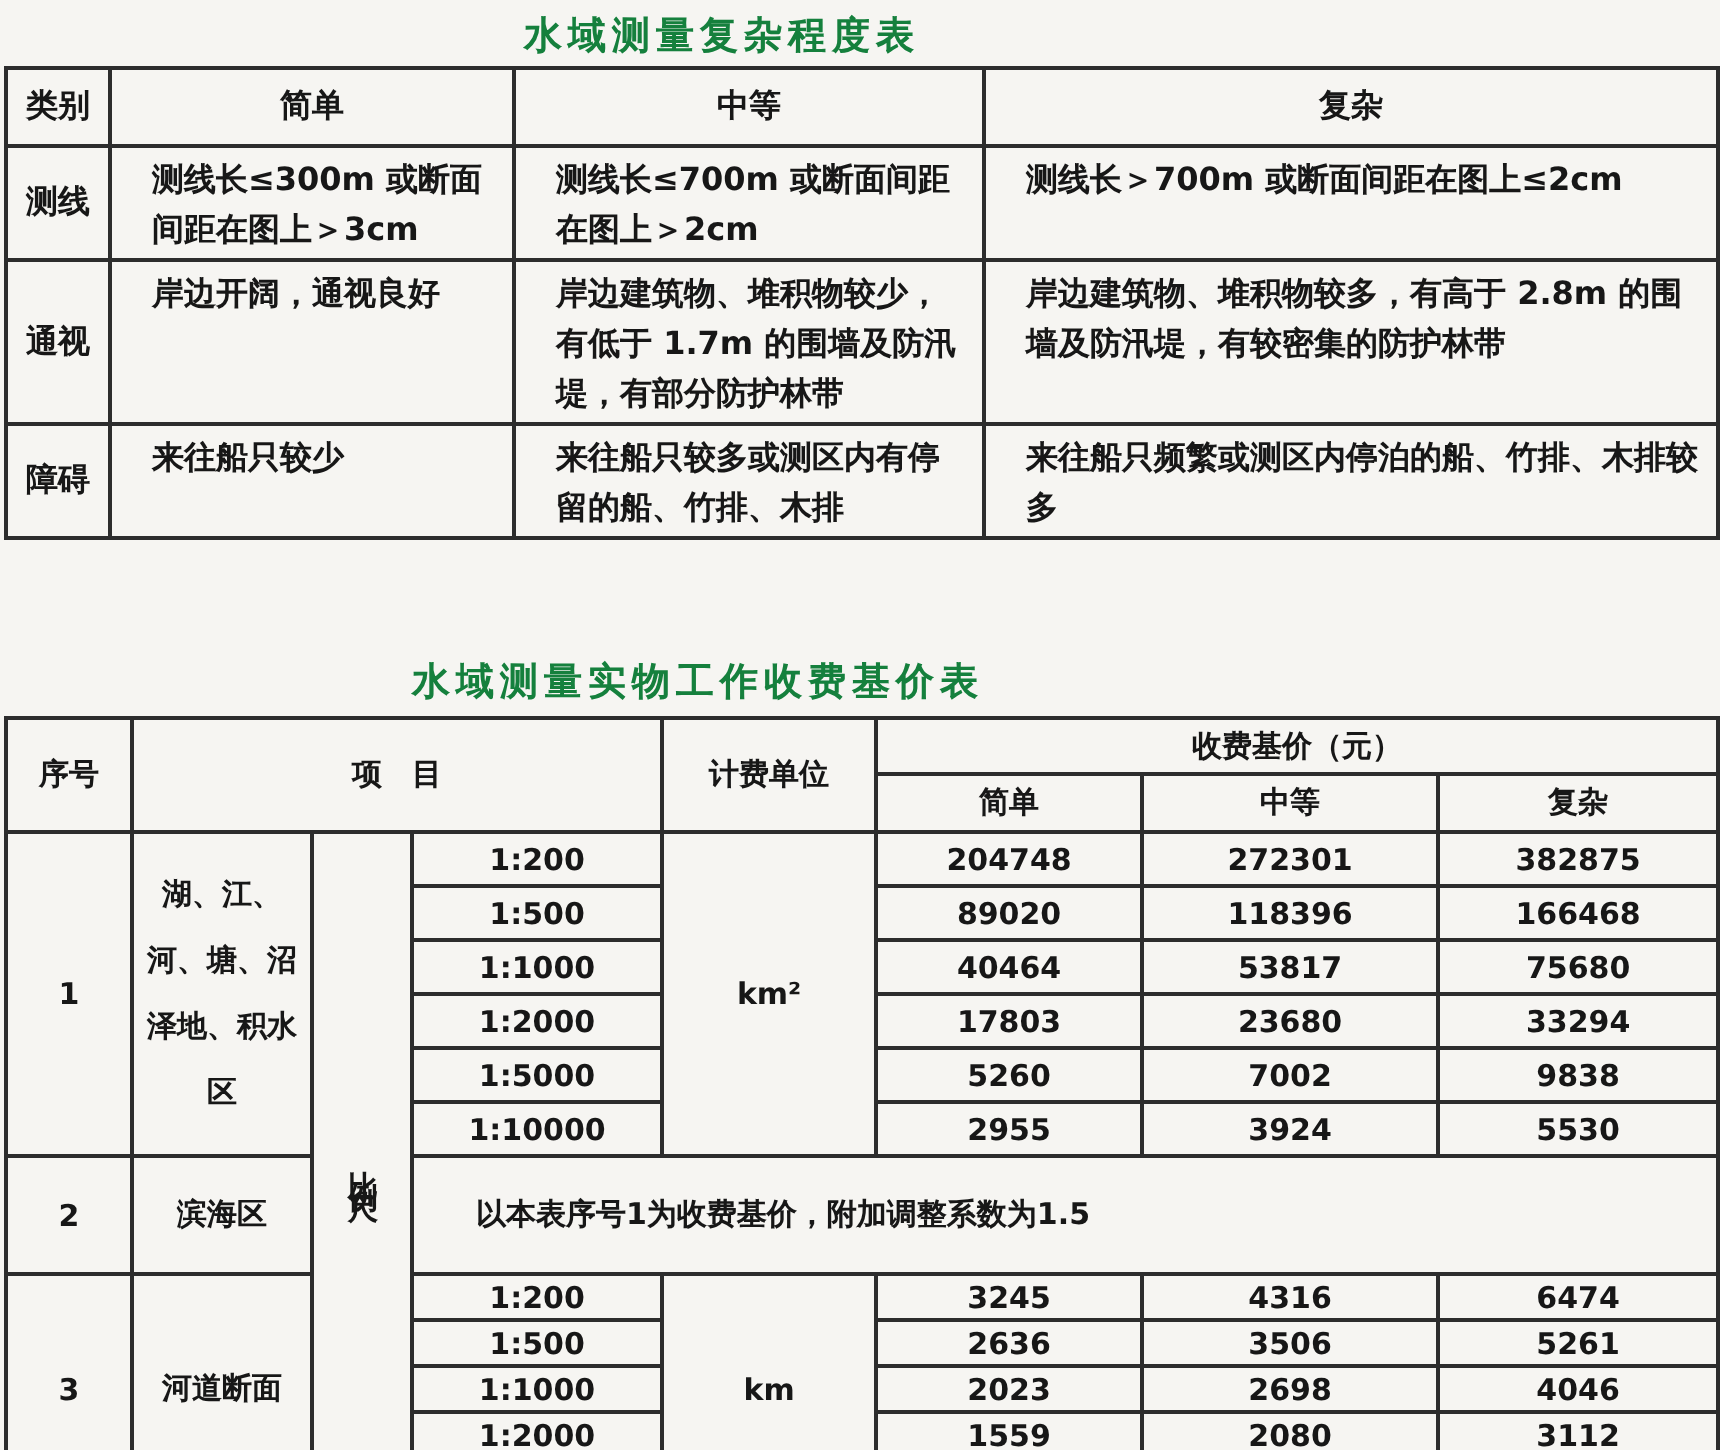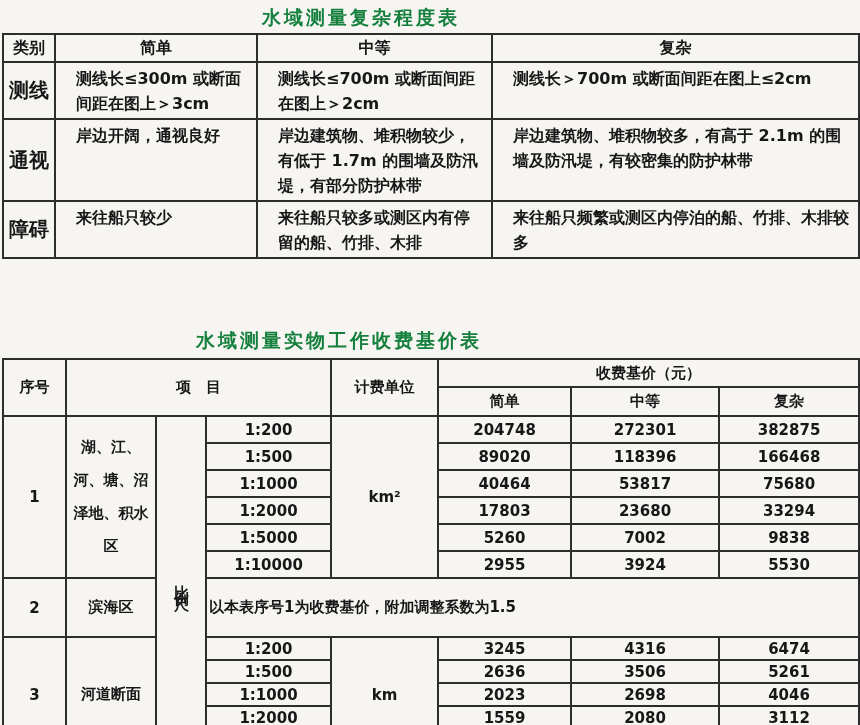--- a/index.html
+++ b/index.html
@@ -13,50 +13,50 @@
   }
   .doc-title {
     position:absolute;
     font-size:19px;
     font-weight:bold;
     letter-spacing:3px;
     white-space:nowrap;
     color:#15803d;
   }
   #title1 { left:262px; top:5px; }
-  #title2 { left:196px; top:328px; }
+  #title2 { left:206px; top:328px; }
 
   table {
     position:absolute;
     border-collapse:collapse;
     table-layout:fixed;
   }
   td, th {
     border:2px solid #2d2d2d;
     font-weight:bold;
     overflow:hidden;
   }
 
   
   #complexity-table { left:2px; top:33px; width:856px; font-size:16px; }
-  #complexity-table th { text-align:center; vertical-align:middle; height:28px; font-size:16px; }
-  #complexity-table td.row-label { text-align:center; vertical-align:middle; font-size:20px; }
+  #complexity-table th { text-align:center; vertical-align:middle; height:39px; font-size:16px; }
+  #complexity-table td.row-label { text-align:center; vertical-align:middle; font-size:16px; }
   #complexity-table td.desc {
     text-align:left; vertical-align:top;
     padding:3px 7px 2px 20px;
     line-height:25px;
   }
 
   
   #fee-table { left:2px; top:358px; width:856px; font-size:15px; }
   #fee-table th { text-align:center; vertical-align:middle; font-size:15px; }
   #fee-table td { text-align:center; vertical-align:middle; padding:0 2px; }
   #fee-table td.name-cell { line-height:33px; padding:12px 5px; }
   #fee-table td.name-cell.small { line-height:29px; }
-  #fee-table td.note-cell { text-align:left; padding-left:2px; white-space:nowrap; }
+  #fee-table td.note-cell { text-align:left; padding-left:31px; white-space:nowrap; }
   .vertical-text {
     writing-mode:vertical-lr;
     text-orientation:upright;
     letter-spacing:6px;
     display:inline-block;
   }
   .sup-unit { font-size:15px; }
 </style>
 </head>
 <body>
@@ -80,21 +80,21 @@
   <tr style="height:53px">
     <td class="row-label">测线</td>
     <td class="desc">测线长≤300m 或断面间距在图上＞3cm</td>
     <td class="desc">测线长≤700m 或断面间距在图上＞2cm</td>
     <td class="desc">测线长＞700m 或断面间距在图上≤2cm</td>
   </tr>
   <tr style="height:80px">
     <td class="row-label">通视</td>
     <td class="desc">岸边开阔，通视良好</td>
     <td class="desc">岸边建筑物、堆积物较少，有低于 1.7m 的围墙及防汛堤，有部分防护林带</td>
-    <td class="desc">岸边建筑物、堆积物较多，有高于 2.1m 的围墙及防汛堤，有较密集的防护林带</td>
+    <td class="desc">岸边建筑物、堆积物较多，有高于 2.8m 的围墙及防汛堤，有较密集的防护林带</td>
   </tr>
   <tr style="height:47px">
     <td class="row-label">障碍</td>
     <td class="desc">来往船只较少</td>
     <td class="desc">来往船只较多或测区内有停留的船、竹排、木排</td>
     <td class="desc">来往船只频繁或测区内停泊的船、竹排、木排较多</td>
   </tr>
 </tbody>
   </table>
 

